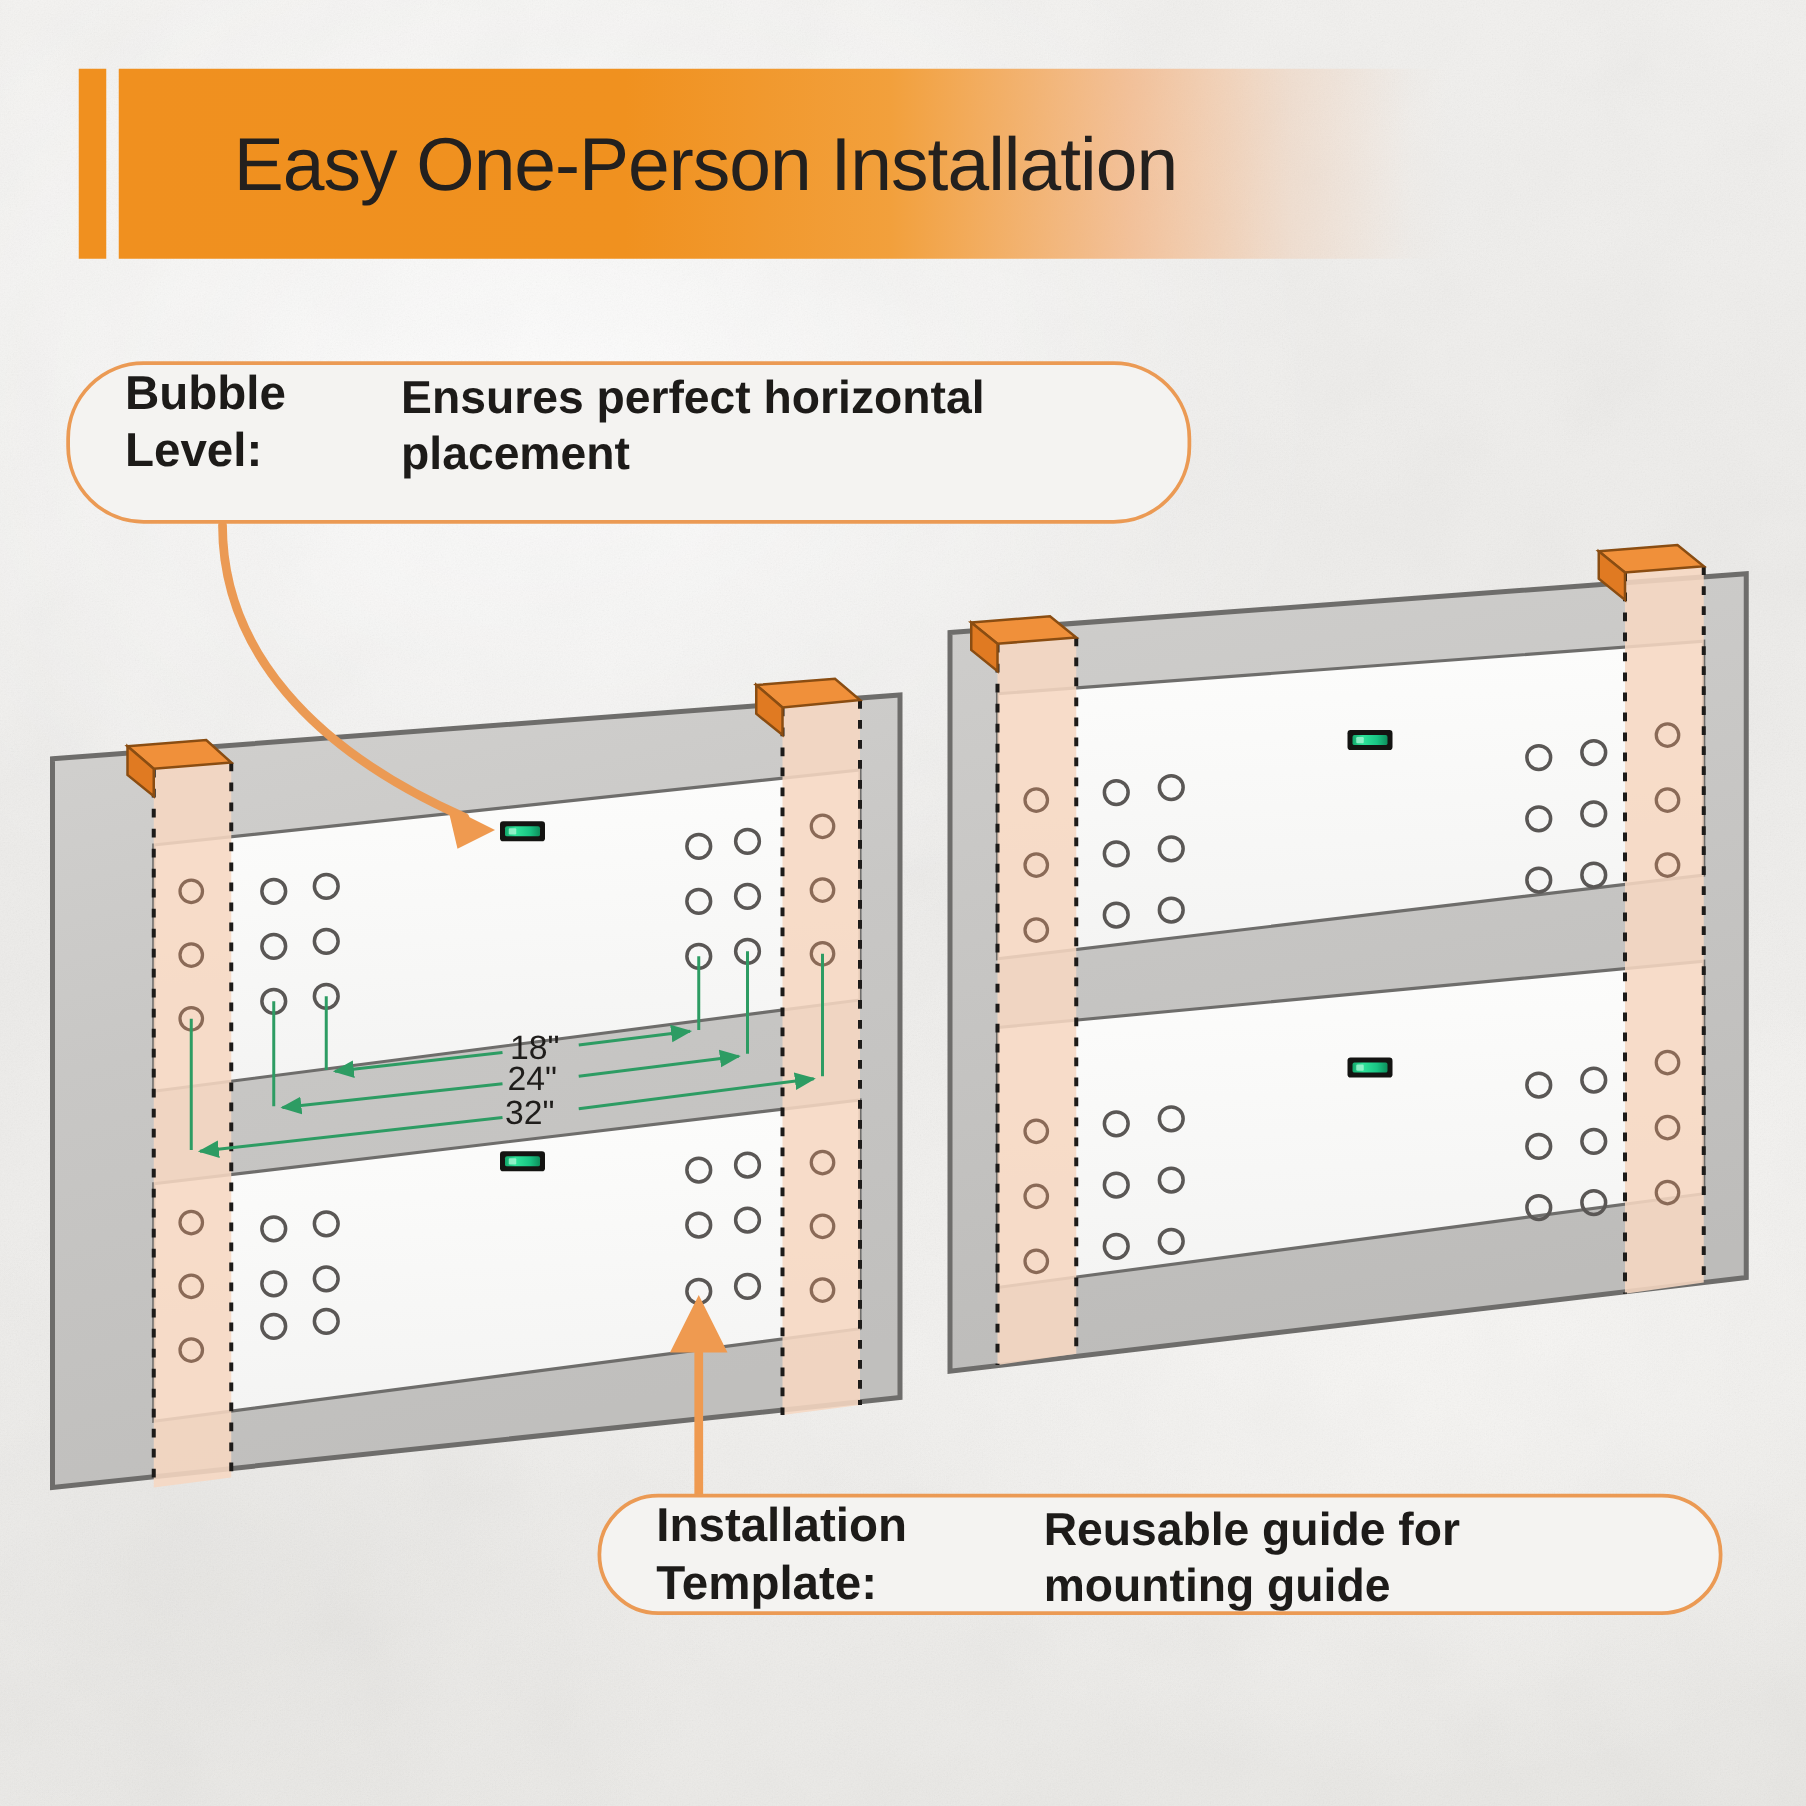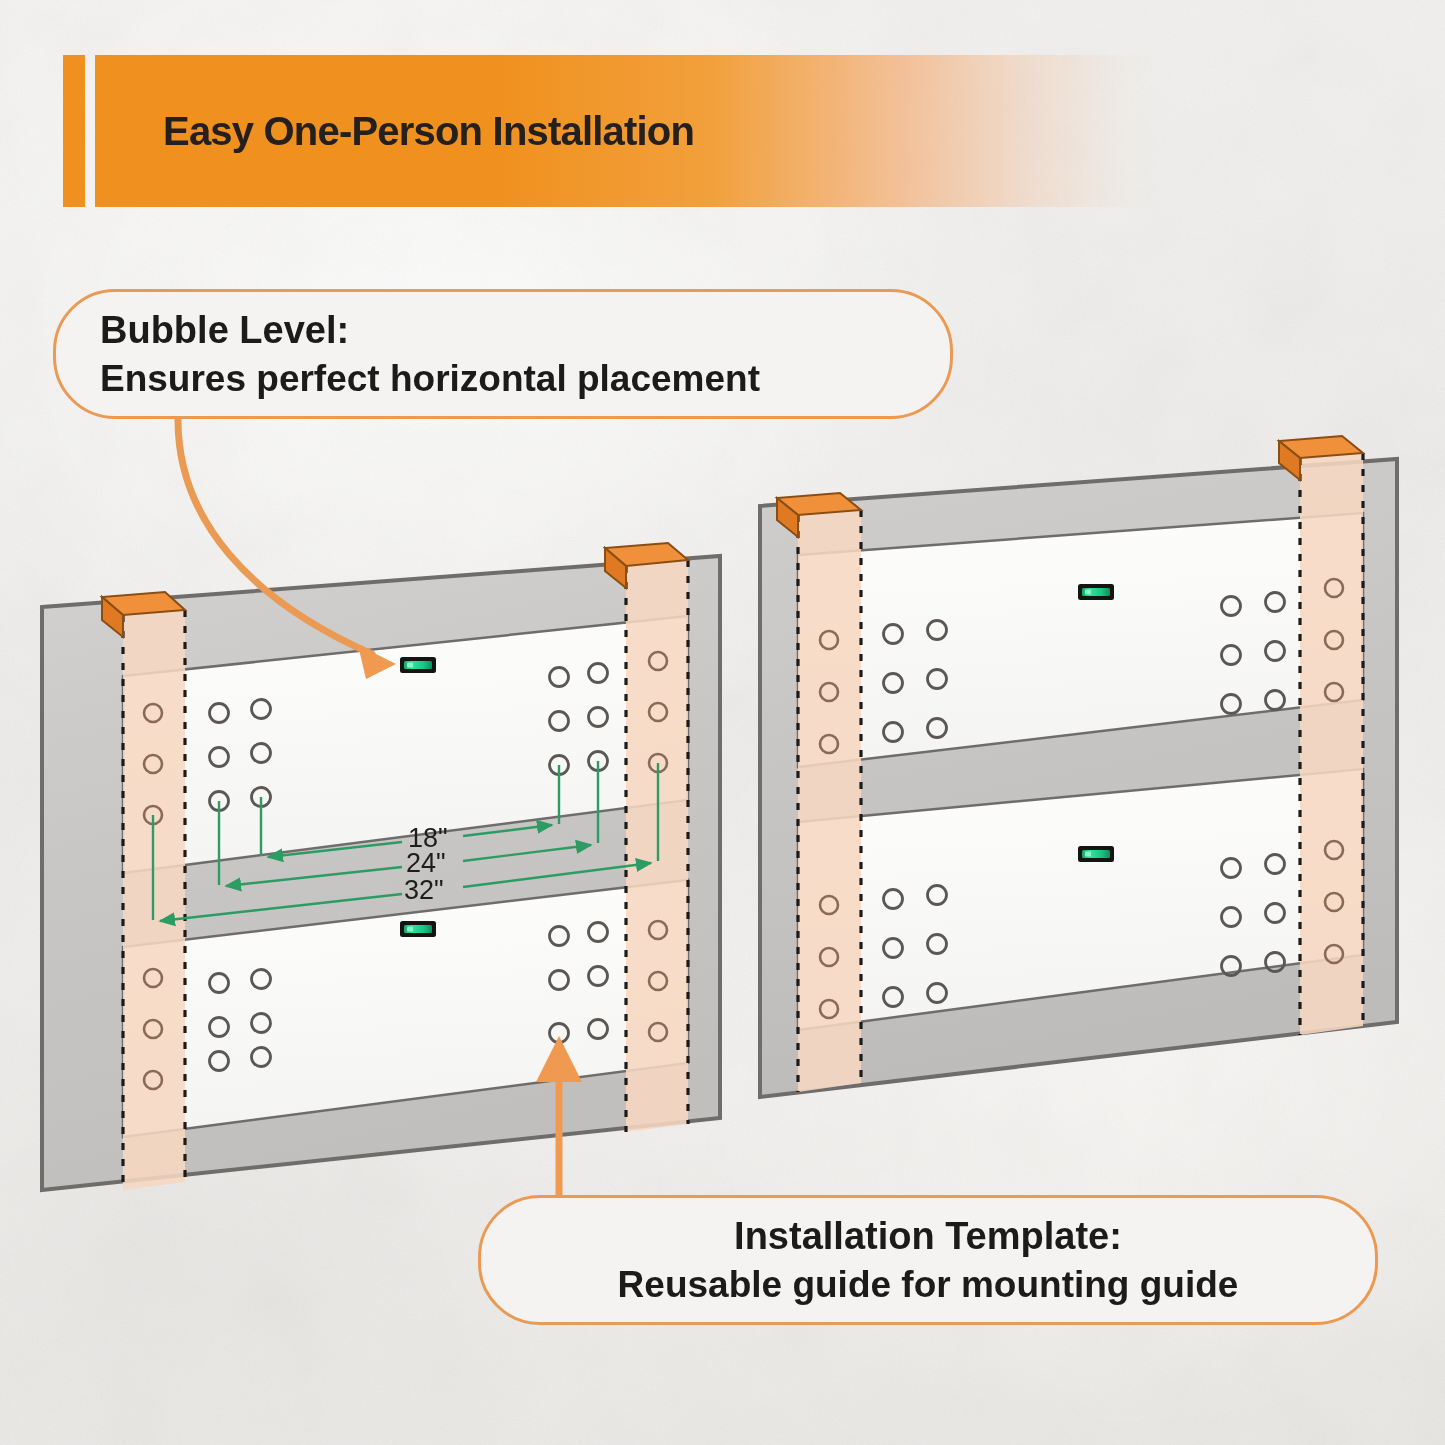--- a/index.html
+++ b/index.html
@@ -52,36 +52,35 @@
     background: linear-gradient(90deg,
         #f0901f 0%, #f0911f 38%, #f2a03c 58%,
         rgba(243,180,130,0.78) 76%,
         rgba(240,200,170,0.42) 88%,
         rgba(238,220,205,0.10) 97%,
         rgba(238,225,215,0) 100%);
     display: flex;
     align-items: center;
   }
   #header-title {
-    font-size: 40px;
-    font-weight: bold;
+    font-size: 60px;
+    font-weight: normal;
     color: #23201e;
     letter-spacing: -0.8px;
-    padding-left: 68px;
+    padding-left: 92px;
     white-space: nowrap;
   }
 
   
   .callout {
     position: absolute;
     background: #f4f3f1;
     border: 3px solid #eb9a54;
     border-radius: 62px;
     display: flex;
-    flex-direction: column;
     justify-content: center;
     padding: 0 44px;
   }
   .callout-title {
     font-size: 38px;
     font-weight: bold;
     color: #1d1b19;
     line-height: 1.22;
   }
   .callout-sub {
@@ -91,21 +90,21 @@
     line-height: 1.22;
     margin-top: 3px;
   }
 
   #callout-bubble-level {
     left: 53px; top: 289px;
     width: 900px; height: 130px;
   }
   #callout-install-template {
     left: 478px; top: 1195px;
-    width: 900px; height: 130px; text-align: center;
+    width: 900px; height: 97px;
   }
 
   
   #diagram-svg {
     position: absolute;
     left: 0; top: 0;
     width: 1445px; height: 1445px;
   }
 
   .dim-label {

